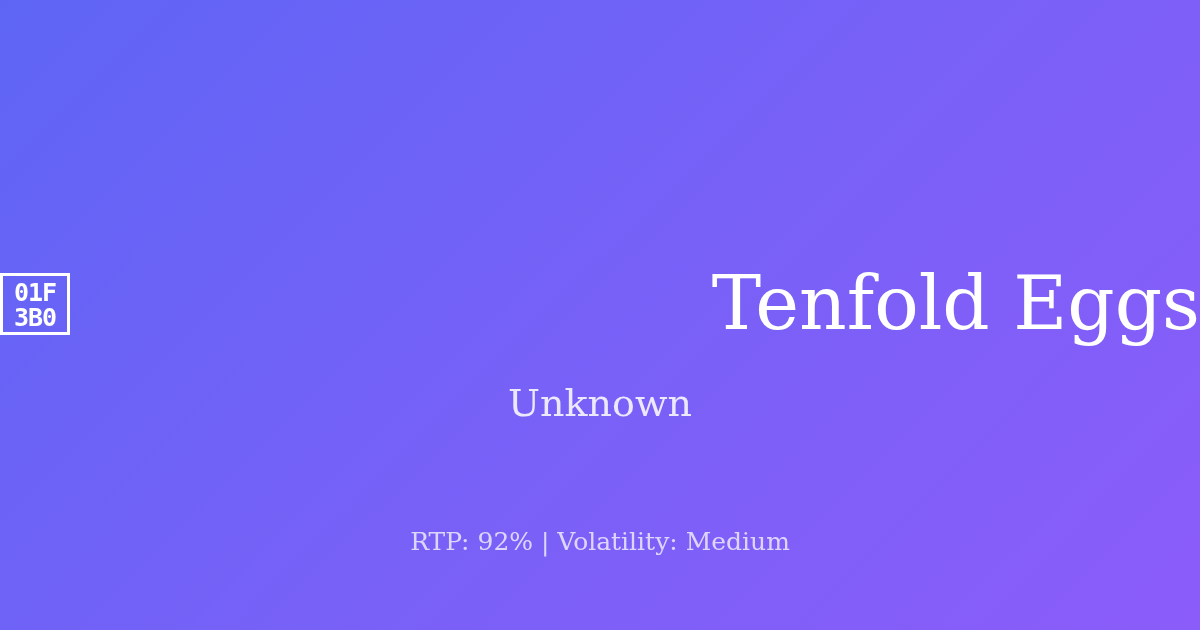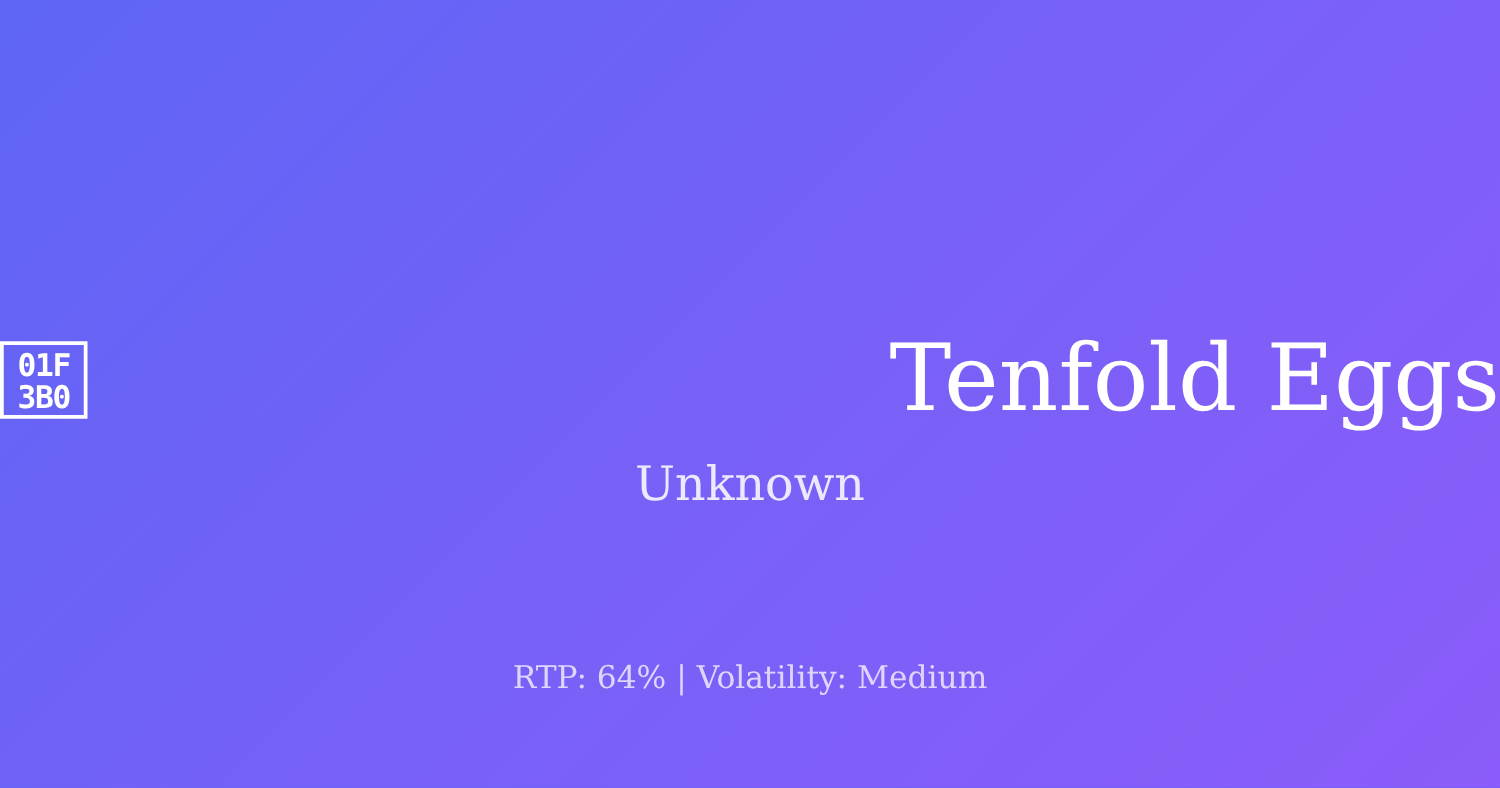--- a/index.html
+++ b/index.html
@@ -81,21 +81,21 @@
     position: absolute;
     left: 0;
     right: 0;
     top: 364px;
     text-align: center;
     font-family: "DejaVu Serif", "Liberation Serif", serif;
     font-weight: normal;
     font-size: 38px;
     line-height: 46px;
     color: rgba(255, 255, 255, 0.86);
-    margin: 0;
+    margin: 16px;
   }
 
   
   .meta {
     position: absolute;
     left: 0;
     right: 0;
     top: 526px;
     text-align: center;
     font-family: "DejaVu Serif", "Liberation Serif", serif;
@@ -116,15 +116,15 @@
     <div class="tofu">
       <span class="tofu-row">01F</span>
       <span class="tofu-row">3B0</span>
     </div>
 
     <h1 class="title">Tenfold Eggs</h1>
   </div>
 
   <p class="subtitle">Unknown</p>
 
-  <p class="meta">RTP: 64% | Volatility: Medium</p>
+  <p class="meta">RTP: 92% | Volatility: Medium</p>
 
 </div>
 
 </body></html>

